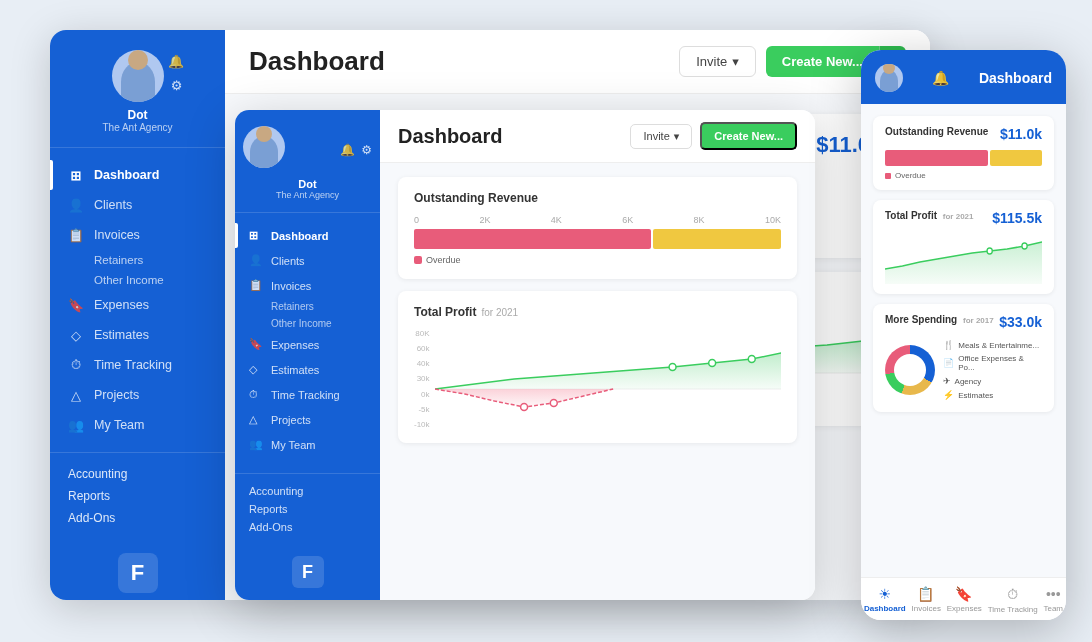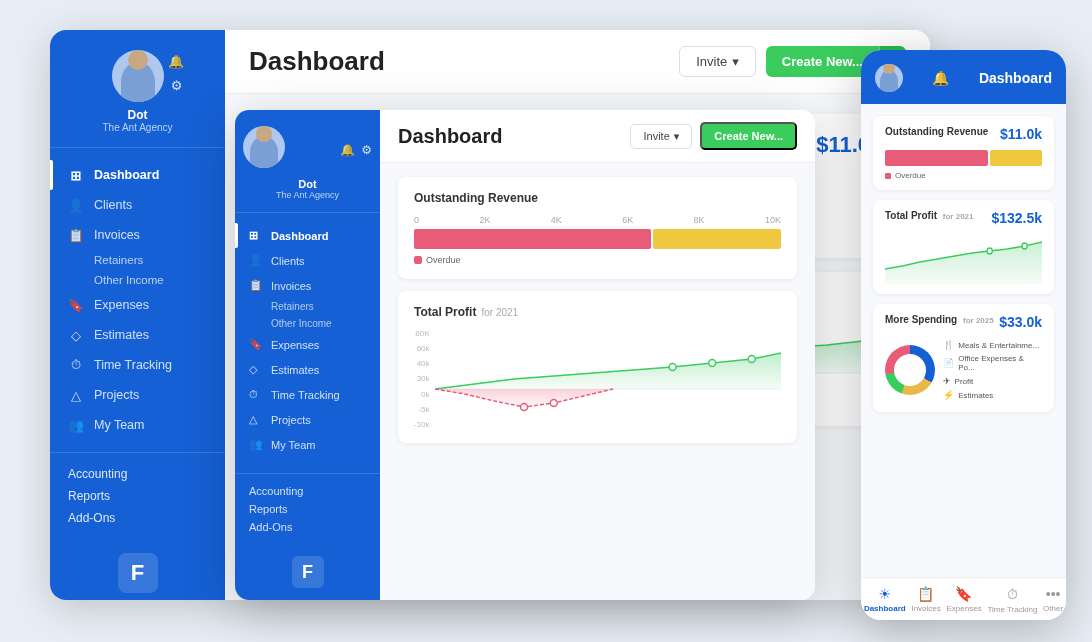--- a/index.html
+++ b/index.html
@@ -911,21 +911,21 @@
     </div>
 
     <div class="phone-section">
       <div class="phone-section-header">
         <div>
           <div class="phone-section-title">
             <span>Total Profit</span>
             <span style="font-size:8px; color:#aaa; margin-left:3px;">for 2021</span>
           </div>
         </div>
-        <div class="phone-section-amount">$132.5k</div>
+        <div class="phone-section-amount">$115.5k</div>
       </div>
       <div class="phone-profit-area">
         <svg width="100%" height="50" viewBox="0 0 180 50" preserveAspectRatio="none">
           <defs>
             <linearGradient id="pPosGrad" x1="0" y1="0" x2="0" y2="1">
               <stop offset="0%" stop-color="#a8e6b8" stop-opacity="0.6"></stop>
               <stop offset="100%" stop-color="#a8e6b8" stop-opacity="0.1"></stop>
             </linearGradient>
           </defs>
           <path d="M0,35 L20,32 L40,28 L60,25 L80,22 L100,19 L120,17 L140,15 L160,12 L180,8 L180,50 L0,50 Z" fill="url(#pPosGrad)"></path>
@@ -934,41 +934,41 @@
           <circle cx="160" cy="12" r="3" fill="#fff" stroke="#3acd5e" stroke-width="1.5"></circle>
         </svg>
       </div>
     </div>
 
     <div class="phone-section">
       <div class="phone-section-header">
         <div>
           <div class="phone-section-title">
             <span>More Spending</span>
-            <span style="font-size:8px; color:#aaa; margin-left:3px;">for 2025</span>
+            <span style="font-size:8px; color:#aaa; margin-left:3px;">for 2017</span>
           </div>
         </div>
         <div class="phone-section-amount">$33.0k</div>
       </div>
       <div class="phone-spending-row">
         <div class="phone-donut">
           <div class="phone-donut-inner"></div>
         </div>
         <div class="phone-spending-list">
           <div class="phone-spending-item">
             <span class="phone-spending-icon">🍴</span>
             <span>Meals &amp; Entertainme...</span>
           </div>
           <div class="phone-spending-item">
             <span class="phone-spending-icon">📄</span>
             <span>Office Expenses &amp; Po...</span>
           </div>
           <div class="phone-spending-item">
             <span class="phone-spending-icon">✈</span>
-            <span>Profit</span>
+            <span>Agency</span>
           </div>
           <div class="phone-spending-item">
             <span class="phone-spending-icon">⚡</span>
             <span>Estimates</span>
           </div>
         </div>
       </div>
     </div>
   </div>
 
@@ -984,16 +984,16 @@
     <div class="phone-nav-item">
       <span class="phone-nav-icon">🔖</span>
       <span class="phone-nav-label">Expenses</span>
     </div>
     <div class="phone-nav-item">
       <span class="phone-nav-icon">⏱</span>
       <span class="phone-nav-label">Time Tracking</span>
     </div>
     <div class="phone-nav-item">
       <span class="phone-nav-icon">•••</span>
-      <span class="phone-nav-label">Other</span>
+      <span class="phone-nav-label">Team</span>
     </div>
   </div>
 </div>
 
 </body></html>

